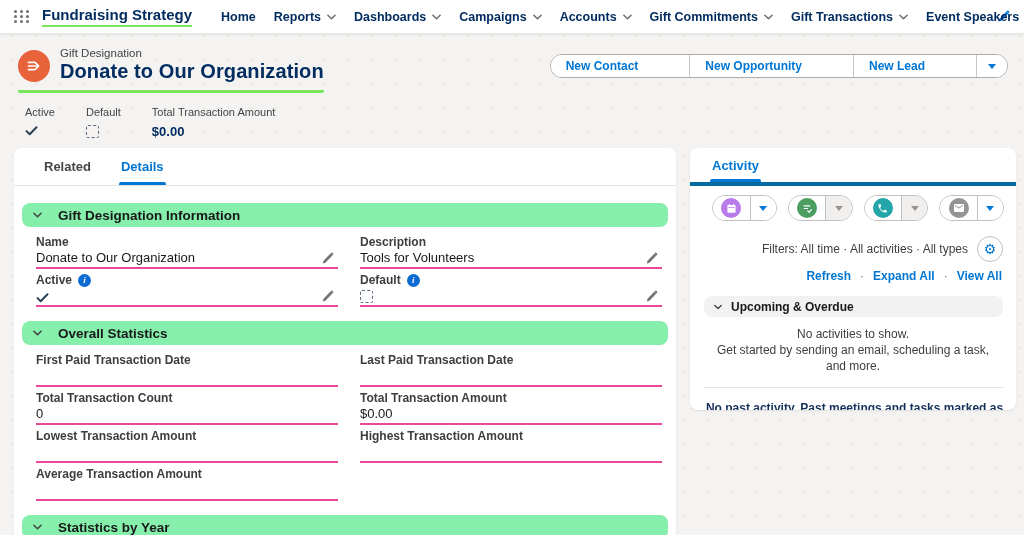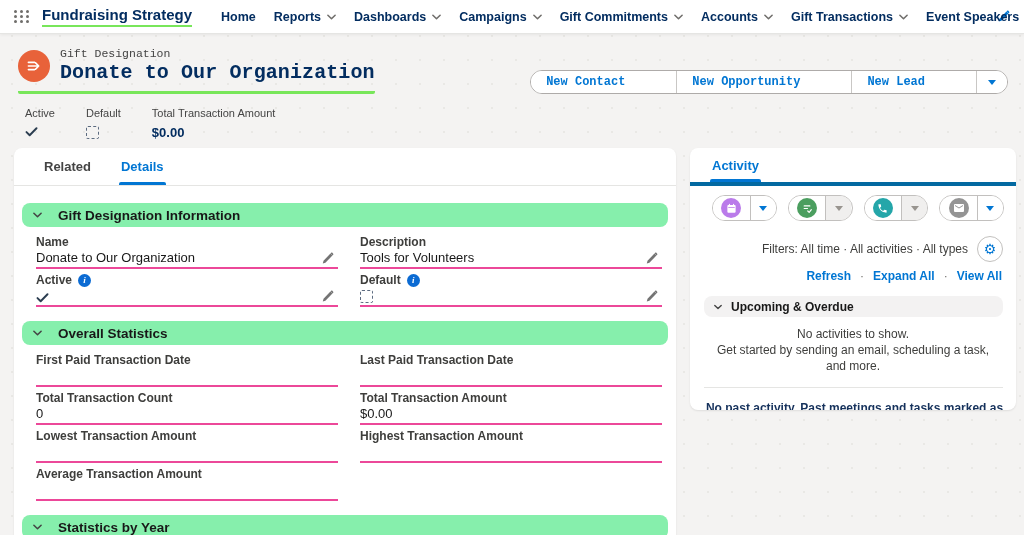--- a/index.html
+++ b/index.html
@@ -36,21 +36,21 @@
   .nav-item {
     display: flex; align-items: center; gap: 6px; padding: 0 9px;
     font-size: 12.5px; font-weight: 600; color: #032d60; white-space: nowrap;
     cursor: pointer; position: relative;
   }
   .nav-item .nav-chev { color: #706e6b; display: inline-flex; margin-top: 1px; }
   .nav-pencil { align-self: center; color: #0176d3; display: inline-flex; margin-left: 12px; }
 
   
   .record-header { padding: 14px 16px 0 18px; height: 107px; }
-  .rh-row { display: flex; align-items: flex-end; font-family: Liberation Mono, monospace; }
+  .rh-row { display: flex; align-items: flex-start; }
   .rh-left { display: flex; align-items: flex-start; border-bottom: 3px solid #78e65a;
     padding-bottom: 7px; border-radius: 0 0 2px 2px; }
   .record-icon { width: 32px; height: 32px; border-radius: 50%; background: #e8623a;
     display: inline-flex; align-items: center; justify-content: center; flex: none; margin-top: 3px; }
   .rh-titles { margin-left: 10px; }
   .entity-label { font-size: 11.5px; color: #444; margin-bottom: 1px; }
   .record-title { font-size: 20px; font-weight: 600; color: #032d60; line-height: 23px; letter-spacing: .1px; }
   .actions { margin-left: auto; padding-top: 7px; }
   .btn-group { display: flex; align-items: stretch; height: 24px; background: #fff;
     border: 1px solid #aeaba9; border-radius: 13px; overflow: hidden; gap: 36px; }
@@ -172,29 +172,29 @@
         </div>
         <div class="nav-item">
           <span class="nav-label">Campaigns</span>
           <span class="nav-chev">
             <svg viewBox="0 0 10 6" width="9" height="6">
               <path d="M1 1l4 4 4-4" fill="none" stroke="currentColor" stroke-width="1.7" stroke-linecap="round" stroke-linejoin="round"></path>
             </svg>
           </span>
         </div>
         <div class="nav-item">
-          <span class="nav-label">Gift Commitments</span>
+          <span class="nav-label">Accounts</span>
           <span class="nav-chev">
             <svg viewBox="0 0 10 6" width="9" height="6">
               <path d="M1 1l4 4 4-4" fill="none" stroke="currentColor" stroke-width="1.7" stroke-linecap="round" stroke-linejoin="round"></path>
             </svg>
           </span>
         </div>
         <div class="nav-item">
-          <span class="nav-label">Accounts</span>
+          <span class="nav-label">Gift Commitments</span>
           <span class="nav-chev">
             <svg viewBox="0 0 10 6" width="9" height="6">
               <path d="M1 1l4 4 4-4" fill="none" stroke="currentColor" stroke-width="1.7" stroke-linecap="round" stroke-linejoin="round"></path>
             </svg>
           </span>
         </div>
         <div class="nav-item">
           <span class="nav-label">Gift Transactions</span>
           <span class="nav-chev">
             <svg viewBox="0 0 10 6" width="9" height="6">

